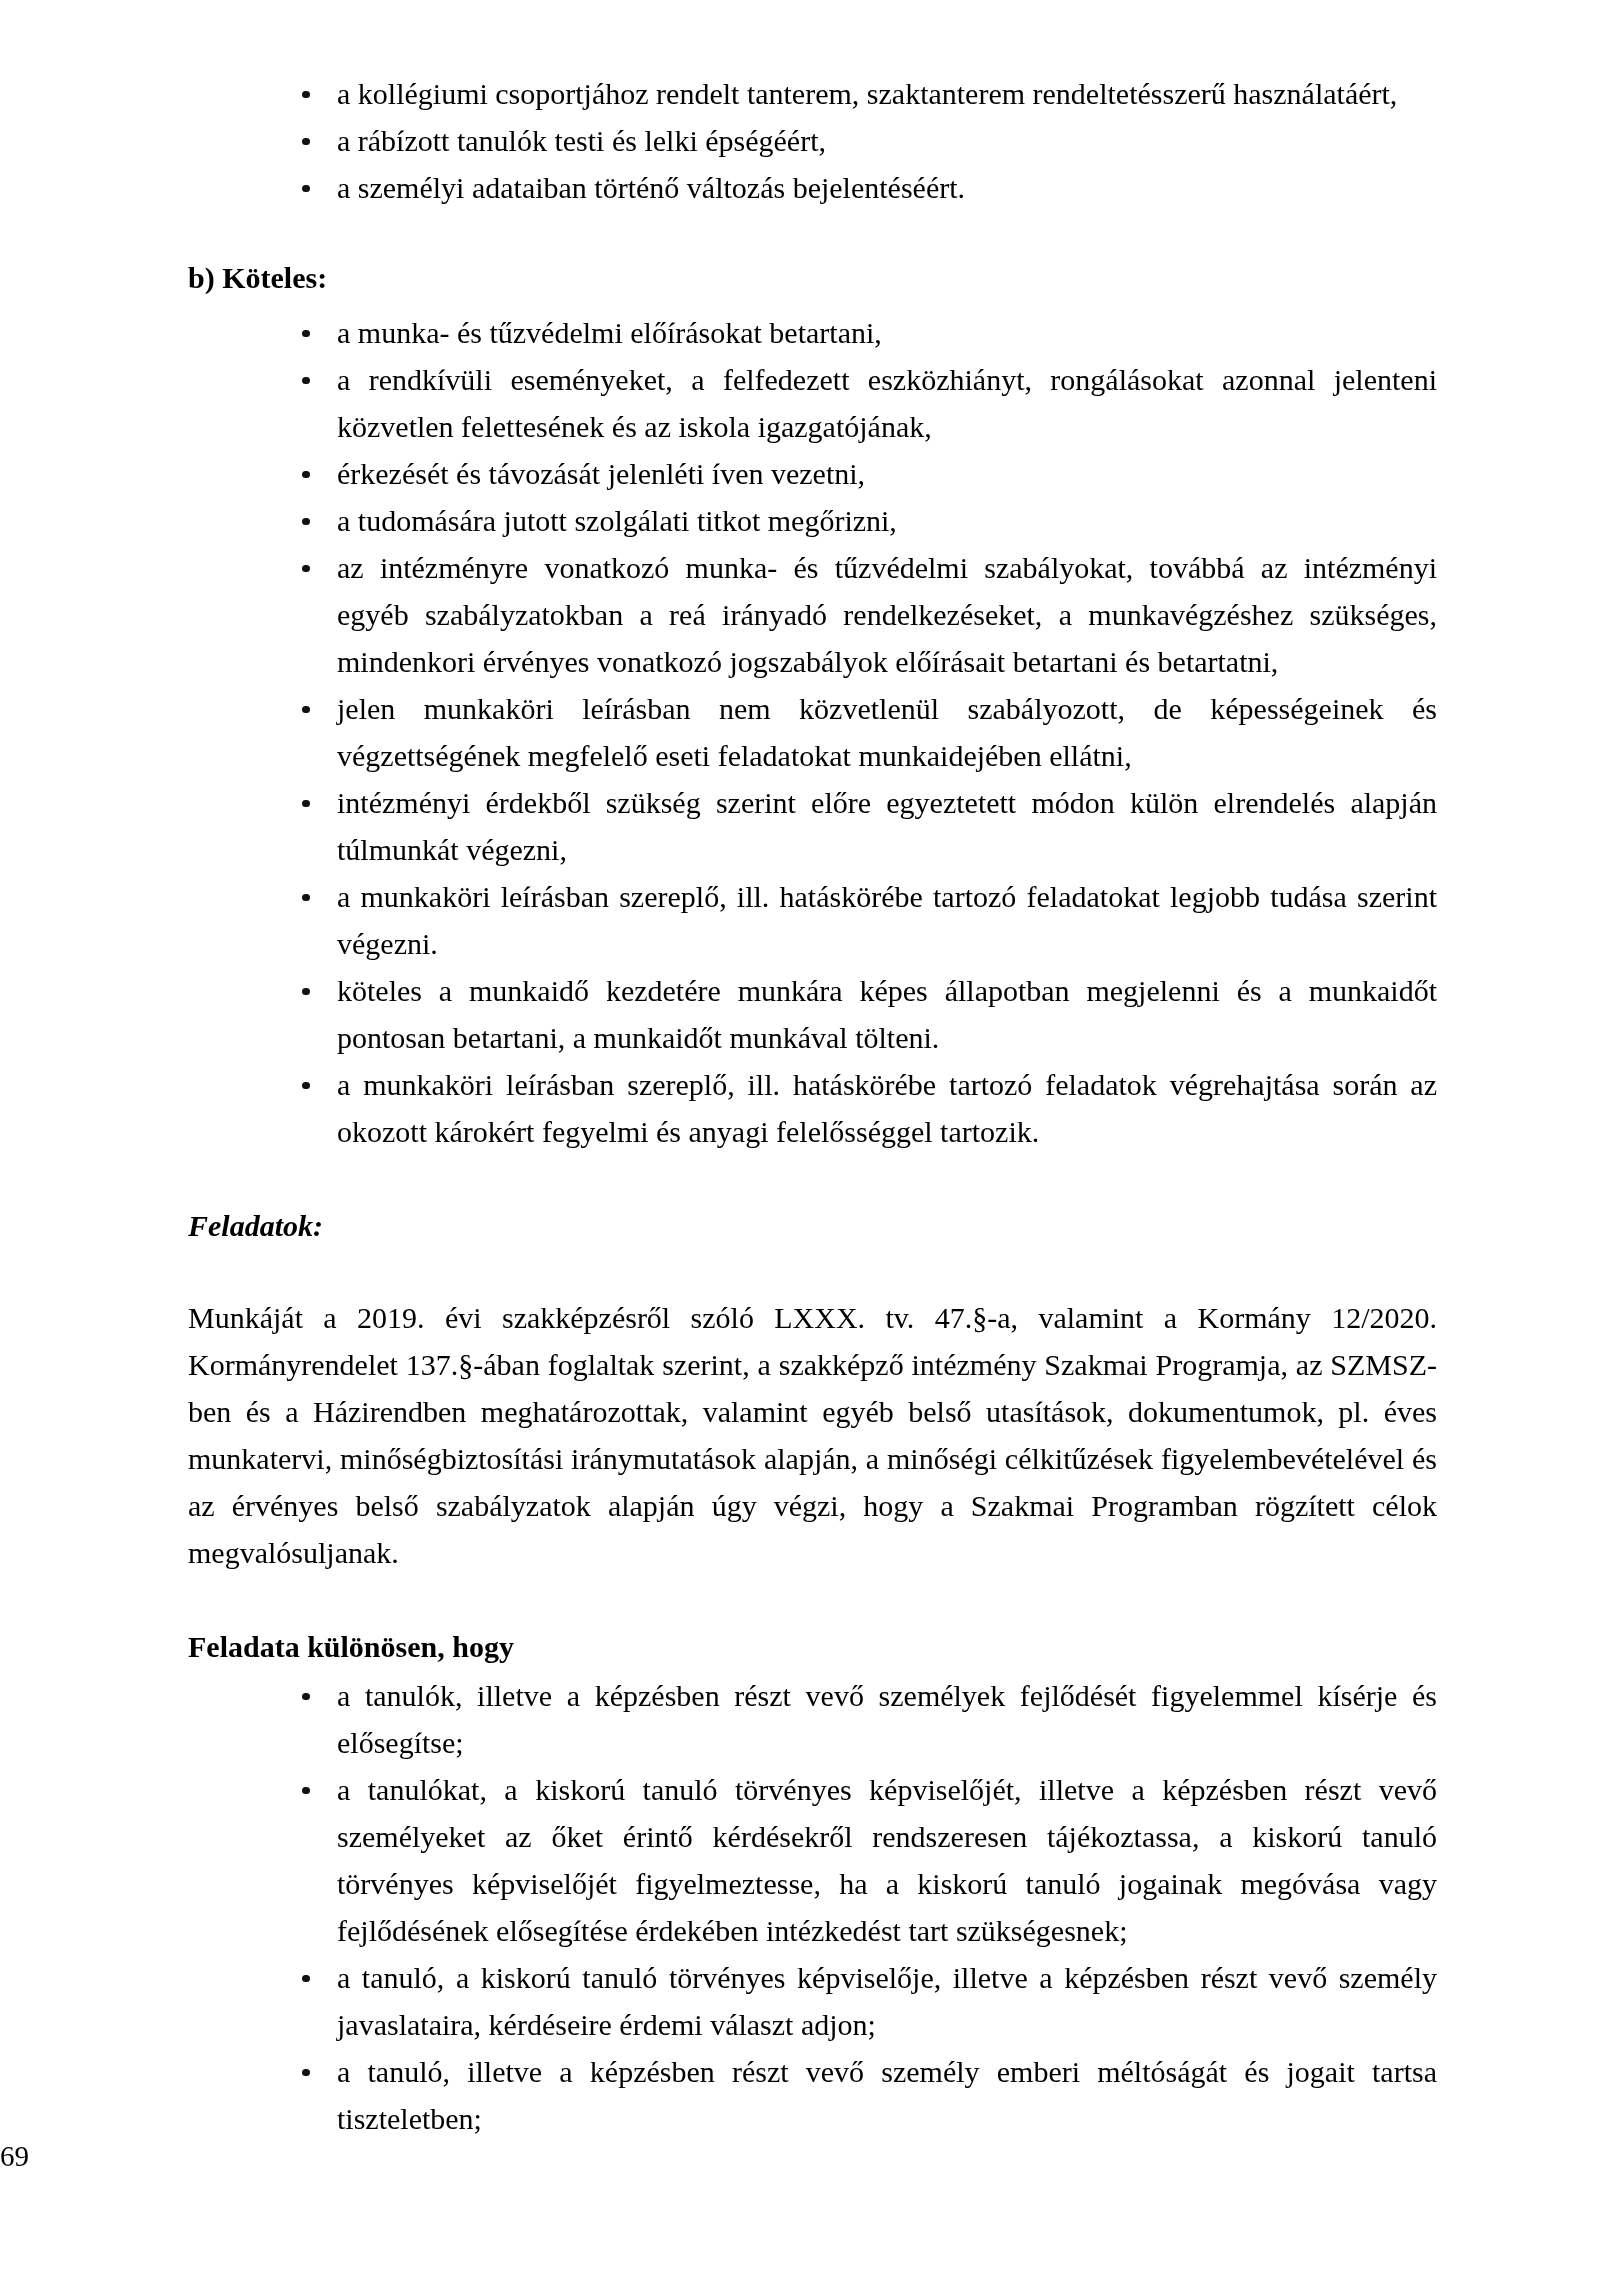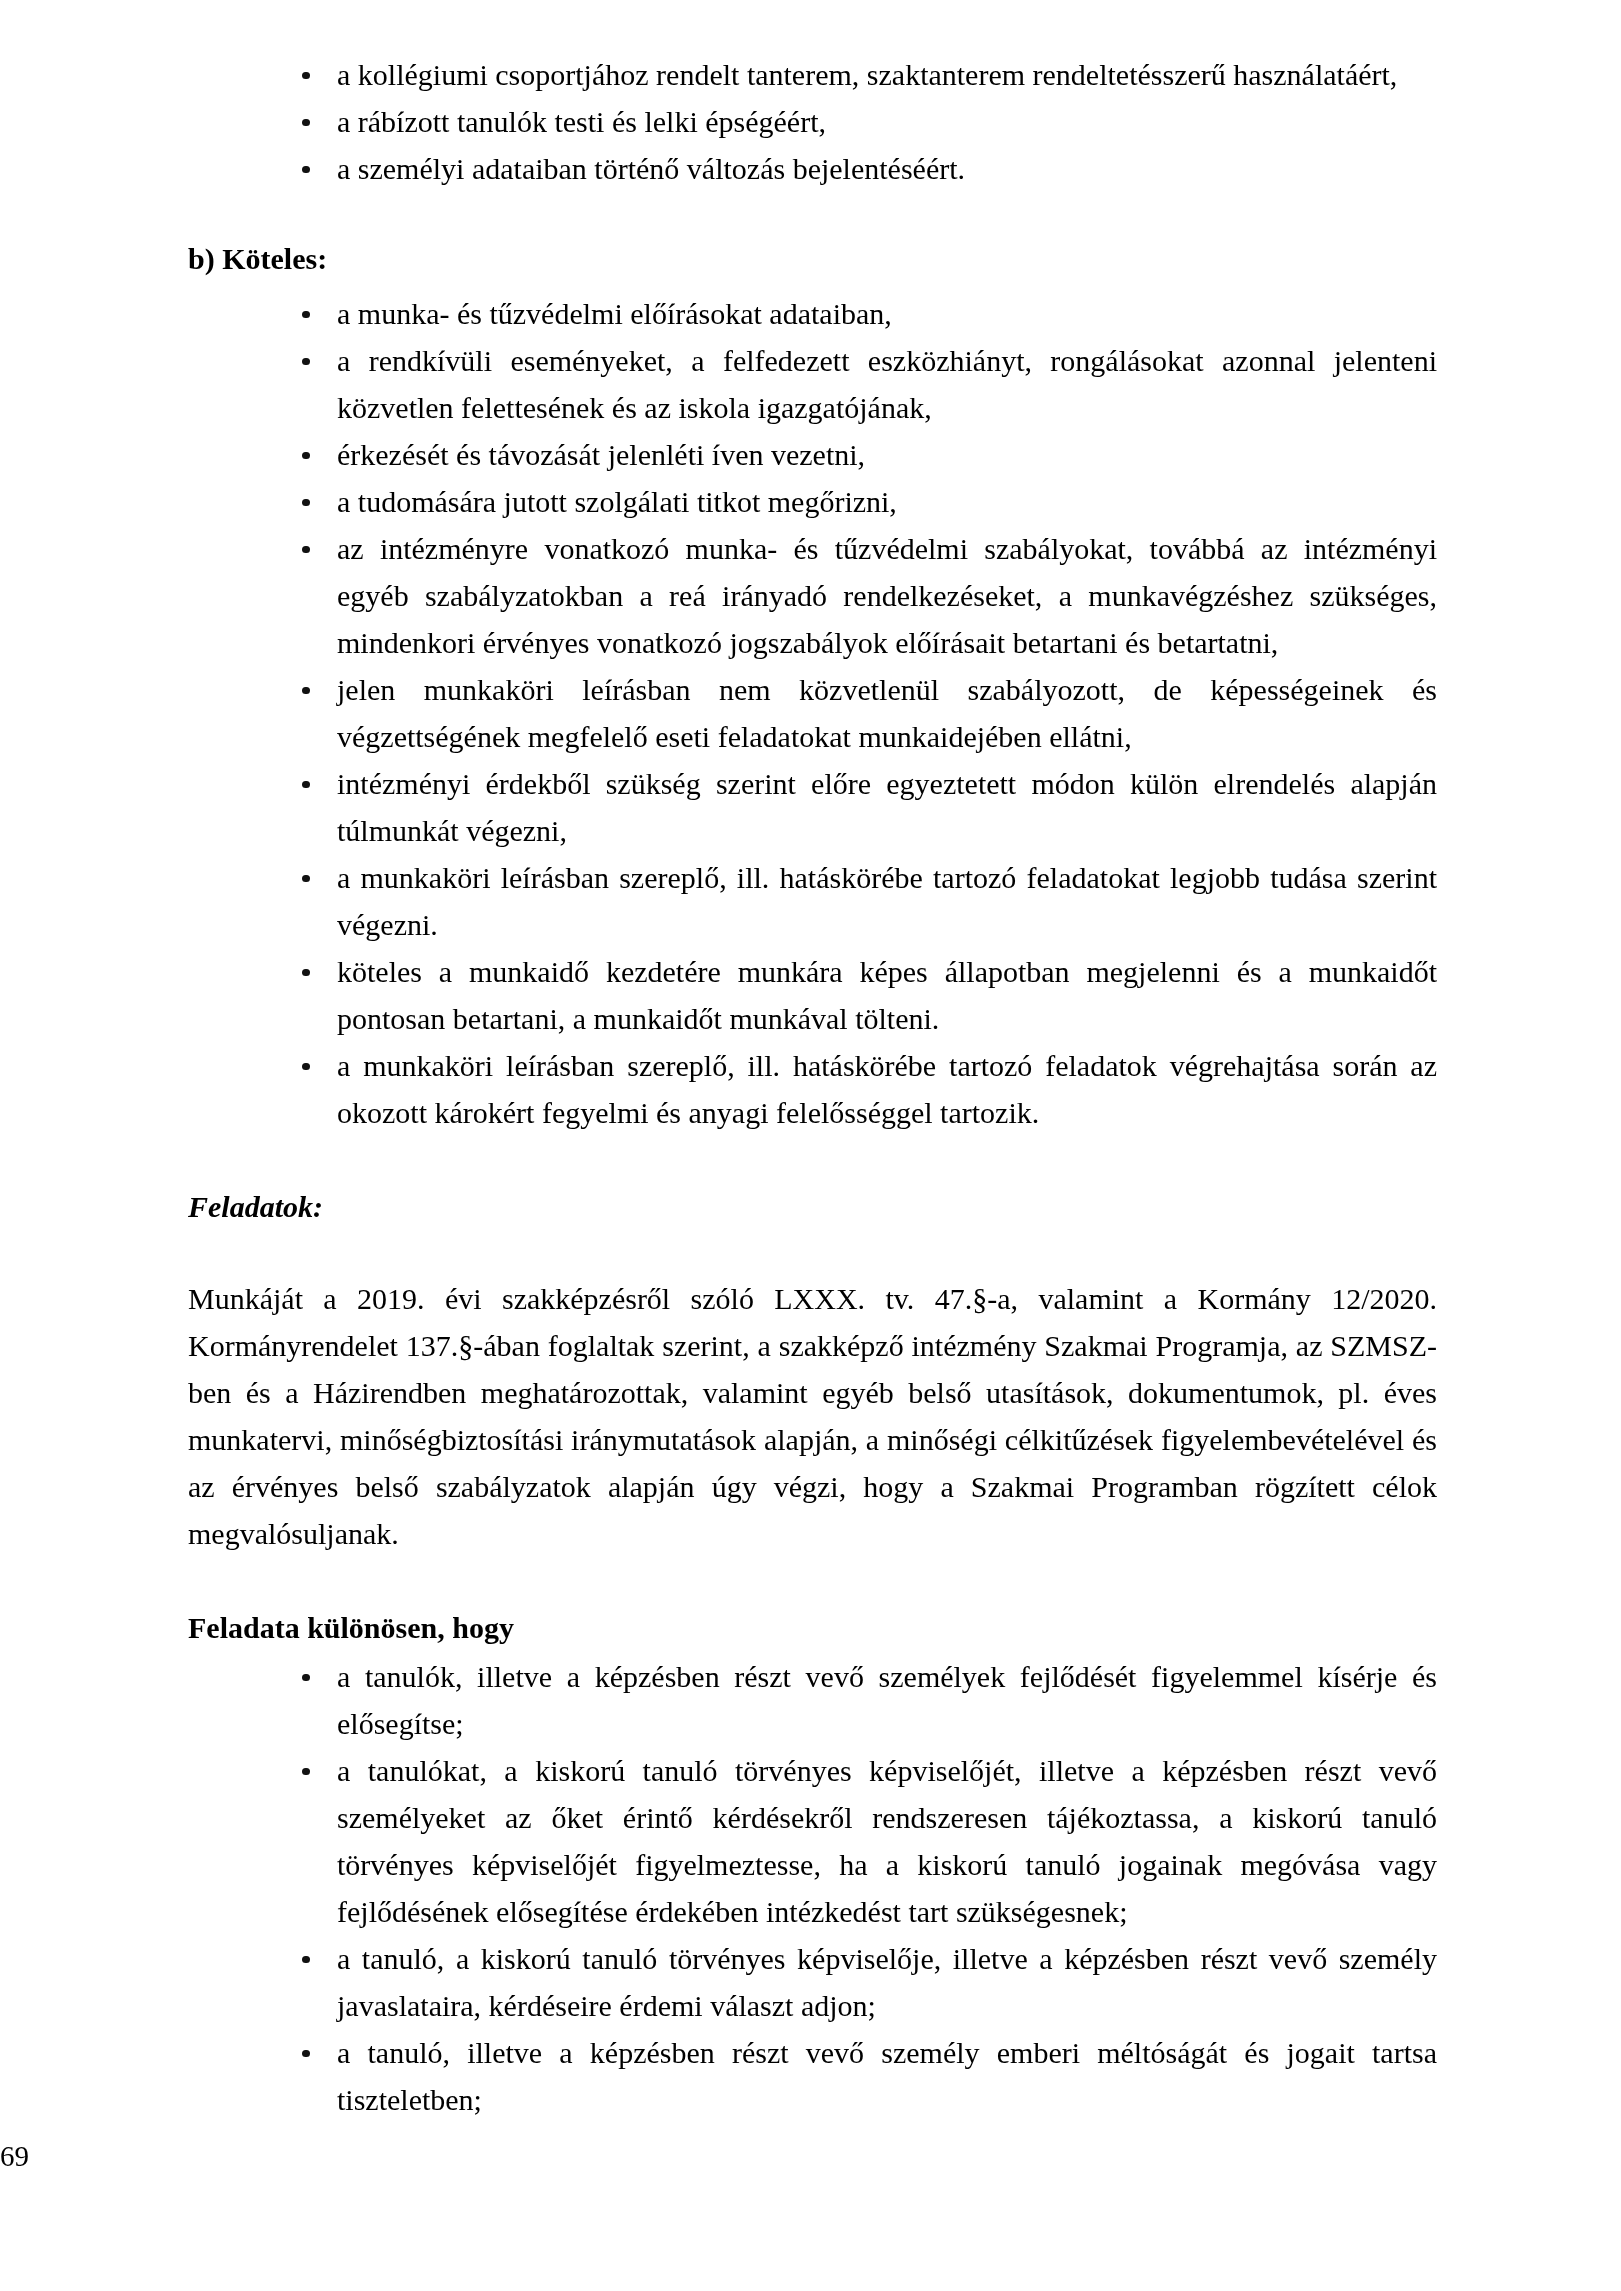--- a/index.html
+++ b/index.html
@@ -10,21 +10,21 @@
   body {
     font-family: "Liberation Serif", "DejaVu Serif", serif;
     color: #000000;
   }
   .page {
     position: relative;
     width: 1621px;
     height: 2292px;
     background: #ffffff;
     box-sizing: border-box;
-    padding: 51px 184px 0 188px;
+    padding: 70px 184px 0 188px;
     overflow: hidden;
   }
   .content {
     width: 1249px;
   }
 
   
   .para {
     font-size: 30px;
     line-height: 47px;
@@ -107,21 +107,21 @@
 
     <ul class="bullets">
       <li>a kollégiumi csoportjához rendelt tanterem, szaktanterem rendeltetésszerű használatáért,</li>
       <li>a rábízott tanulók testi és lelki épségéért,</li>
       <li>a személyi adataiban történő változás bejelentéséért.</li>
     </ul>
 
     <p class="heading section-b-head">b) Köteles:</p>
 
     <ul class="bullets">
-      <li>a munka- és tűzvédelmi előírásokat adataiban,</li>
+      <li>a munka- és tűzvédelmi előírásokat betartani,</li>
       <li>a rendkívüli eseményeket, a felfedezett eszközhiányt, rongálásokat azonnal jelenteni közvetlen felettesének és az iskola igazgatójának,</li>
       <li>érkezését és távozását jelenléti íven vezetni,</li>
       <li>a tudomására jutott szolgálati titkot megőrizni,</li>
       <li>az intézményre vonatkozó munka- és tűzvédelmi szabályokat, továbbá az intézményi egyéb szabályzatokban a reá irányadó rendelkezéseket, a munkavégzéshez szükséges, mindenkori érvényes vonatkozó jogszabályok előírásait betartani és betartatni,</li>
       <li>jelen munkaköri leírásban nem közvetlenül szabályozott, de képességeinek és végzettségének megfelelő eseti feladatokat munkaidejében ellátni,</li>
       <li>intézményi érdekből szükség szerint előre egyeztetett módon külön elrendelés alapján túlmunkát végezni,</li>
       <li>a munkaköri leírásban szereplő, ill. hatáskörébe tartozó feladatokat legjobb tudása szerint végezni.</li>
       <li>köteles a munkaidő kezdetére munkára képes állapotban megjelenni és a munkaidőt pontosan betartani, a munkaidőt munkával tölteni.</li>
       <li>a munkaköri leírásban szereplő, ill. hatáskörébe tartozó feladatok végrehajtása során az okozott károkért fegyelmi és anyagi felelősséggel tartozik.</li>
     </ul>

